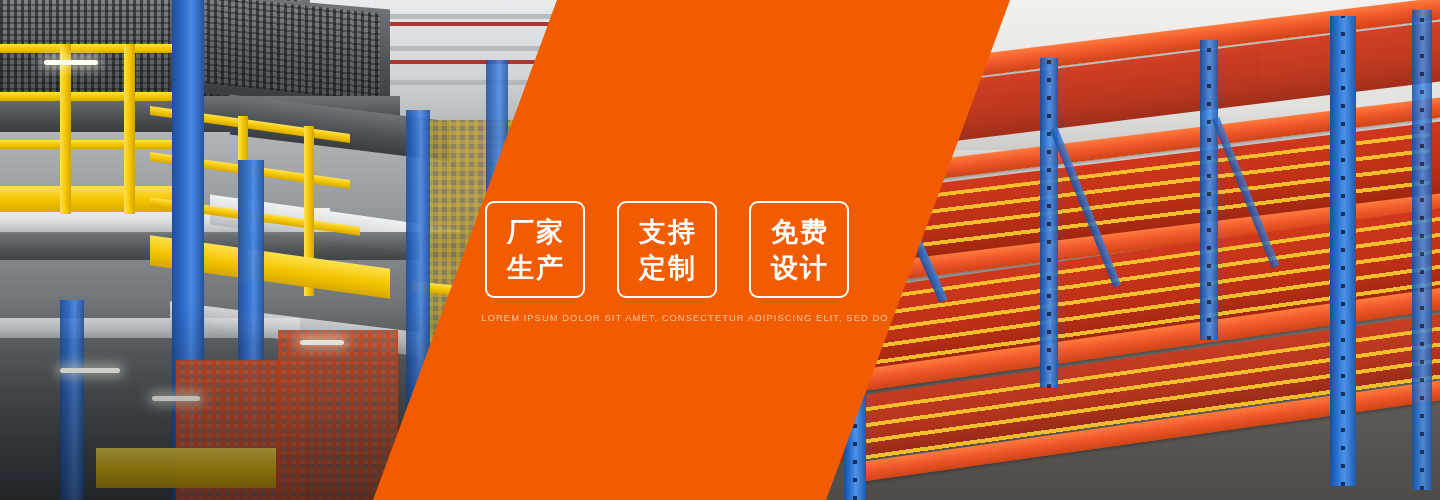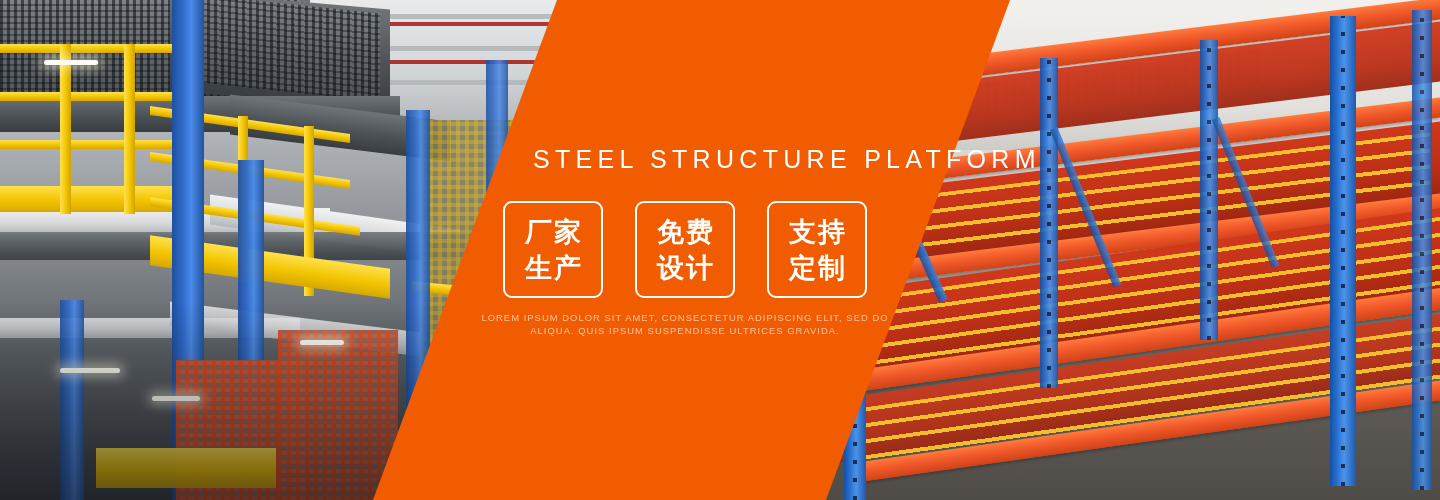--- a/index.html
+++ b/index.html
@@ -174,21 +174,21 @@
     position: absolute;
     left: 533px; top: 145px;
     font-size: 25px;
     color: #ffffff;
     letter-spacing: 5.3px;
     white-space: nowrap;
     font-family: "Liberation Sans", sans-serif;
   }
   .badges {
     position: absolute;
-    left: 503px; top: 201px;
+    left: 485px; top: 201px;
     display: flex;
     gap: 32px;
   }
   .badge {
     width: 100px;
     height: 97px;
     border: 2px solid #ffffff;
     border-radius: 9px;
     box-sizing: border-box;
     display: flex;
@@ -339,37 +339,35 @@
     <div class="pr-brace" style="left:58px;top:120px;width:9px;height:200px;transform:rotate(-24deg);opacity:.9"></div>
     <div class="pr-brace" style="left:250px;top:130px;width:8px;height:170px;transform:rotate(-22deg);opacity:.85"></div>
     <div class="pr-brace" style="left:412px;top:120px;width:8px;height:160px;transform:rotate(-22deg);opacity:.8"></div>
   </div>
 
   <div class="orange-panel"></div>
 
   <div class="content">
 
 
-    <div class="subtitle">STEEL STRUCTURE PLATFORM</div>
 
     <div class="badges">
       <div class="badge">
         <span>厂家</span>
         <span>生产</span>
       </div>
       <div class="badge">
+        <span>支持</span>
+        <span>定制</span>
+      </div>
+      <div class="badge">
         <span>免费</span>
         <span>设计</span>
       </div>
-      <div class="badge">
-        <span>支持</span>
-        <span>定制</span>
-      </div>
     </div>
 
     <div class="lorem">
       <div>LOREM IPSUM DOLOR SIT AMET, CONSECTETUR ADIPISCING ELIT, SED DO</div>
-      <div>ALIQUA. QUIS IPSUM SUSPENDISSE ULTRICES GRAVIDA.</div>
     </div>
 
 
   </div>
 </div>
 
 </body></html>

